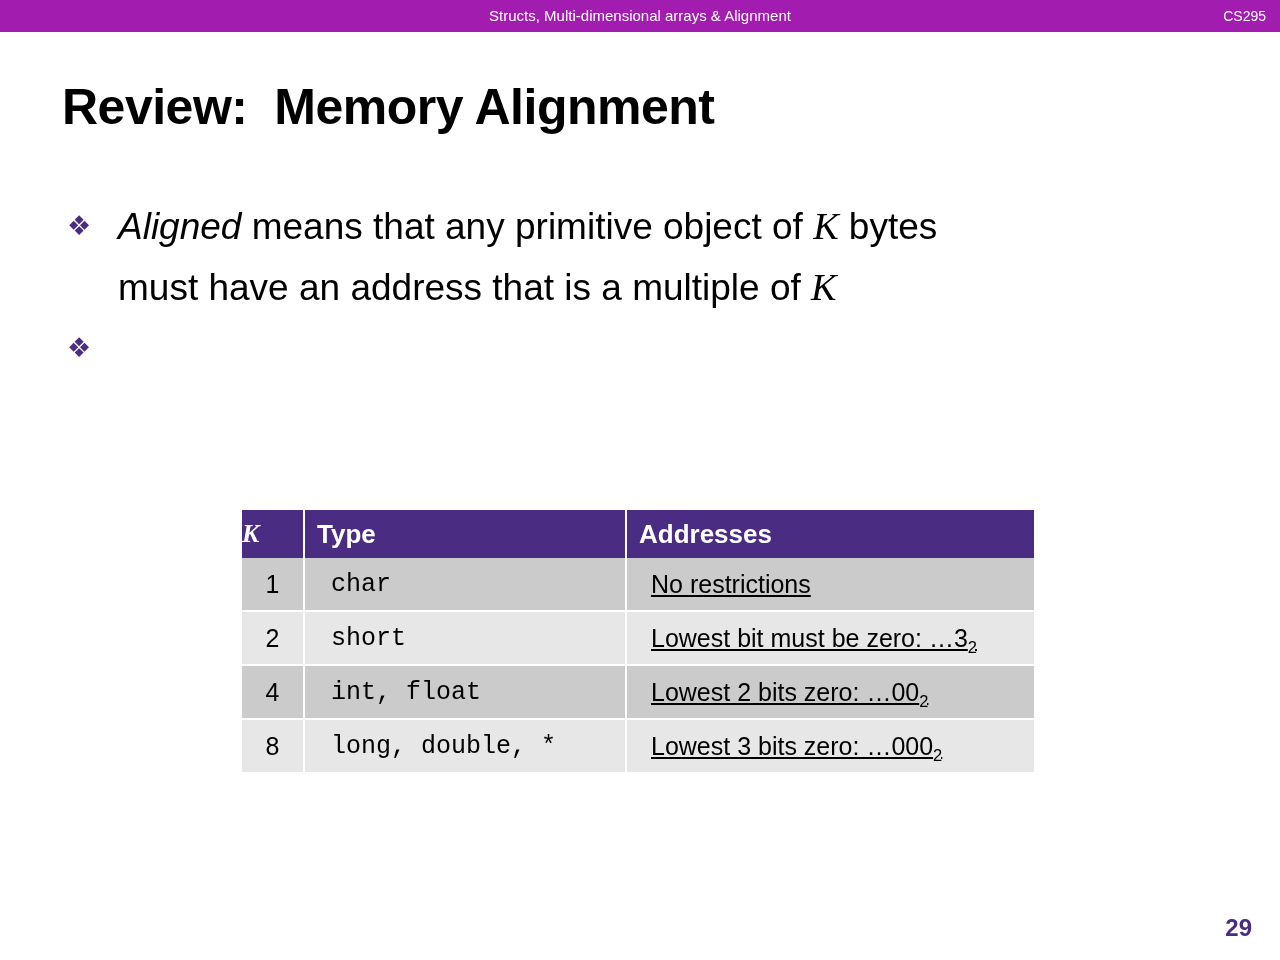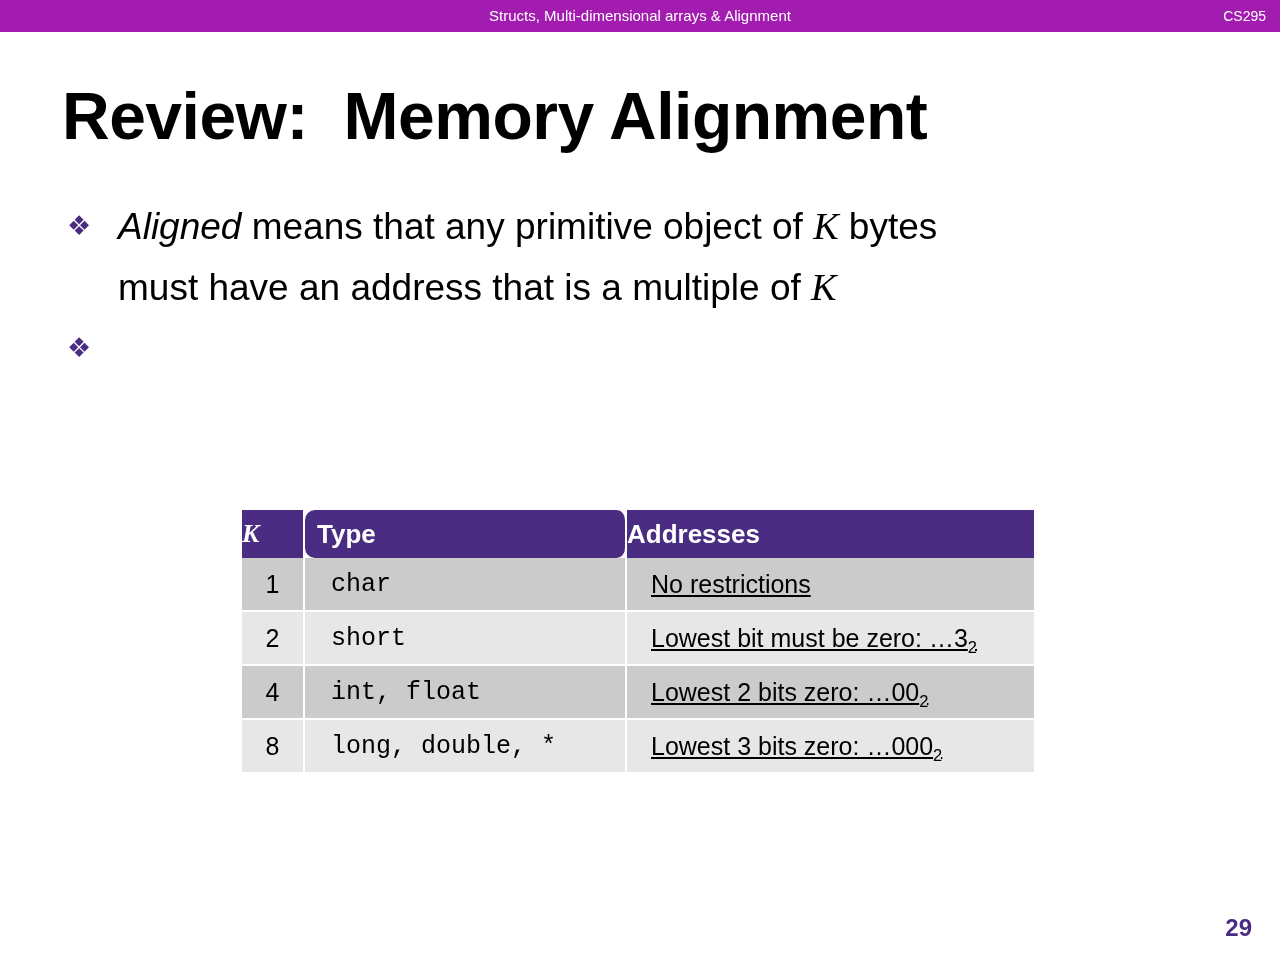--- a/index.html
+++ b/index.html
@@ -48,21 +48,21 @@
     color: #ffffff;
     font-size: 14px;
     white-space: nowrap;
   }
 
   
   .slide-title {
     position: absolute;
     left: 62px;
     top: 80px;
-    font-size: 66px;
+    font-size: 50px;
     font-weight: bold;
     color: #000000;
     letter-spacing: -0.5px;
     white-space: pre;
     line-height: 1.1;
   }
 
   
   .bullets {
     position: absolute;
@@ -127,23 +127,23 @@
     text-align: center;
     font-weight: normal;
     font-family: "Liberation Serif", "DejaVu Serif", serif;
     font-style: italic;
     font-size: 28px;
     border-right: 2px solid #ffffff;
   }
   th.th-type {
     padding-left: 12px;
     border-right: 2px solid #ffffff;
-    border-radius: 10px;
   }
   th.th-addr {
+    padding-left: 12px;
   }
 
   .align-table tbody tr { height: 52px; }
   .align-table tbody td {
     height: 52px;
     font-size: 25px;
   }
   .row-dark td { background: #CBCBCB; }
   .row-light td { background: #E7E7E7; }
 

